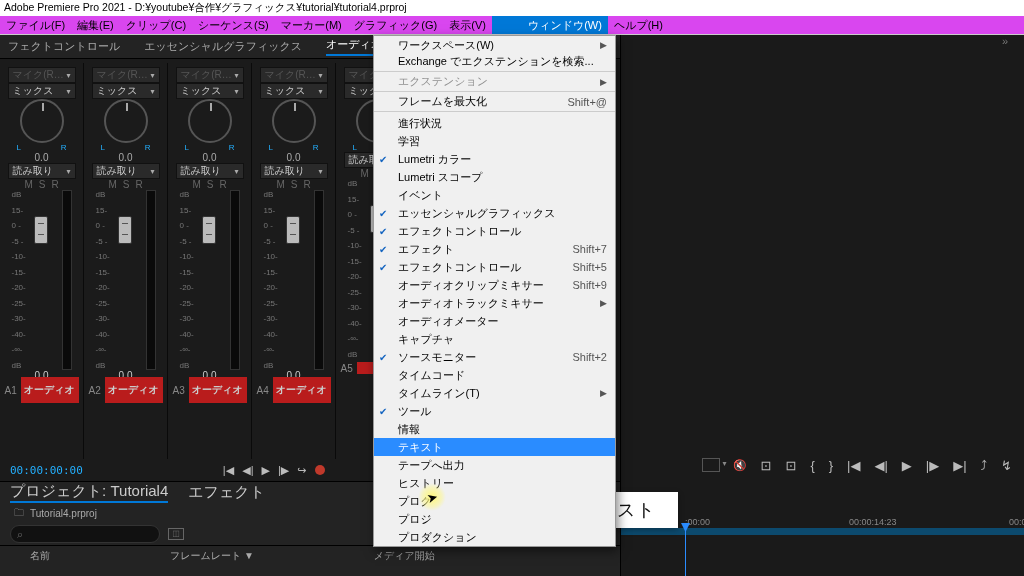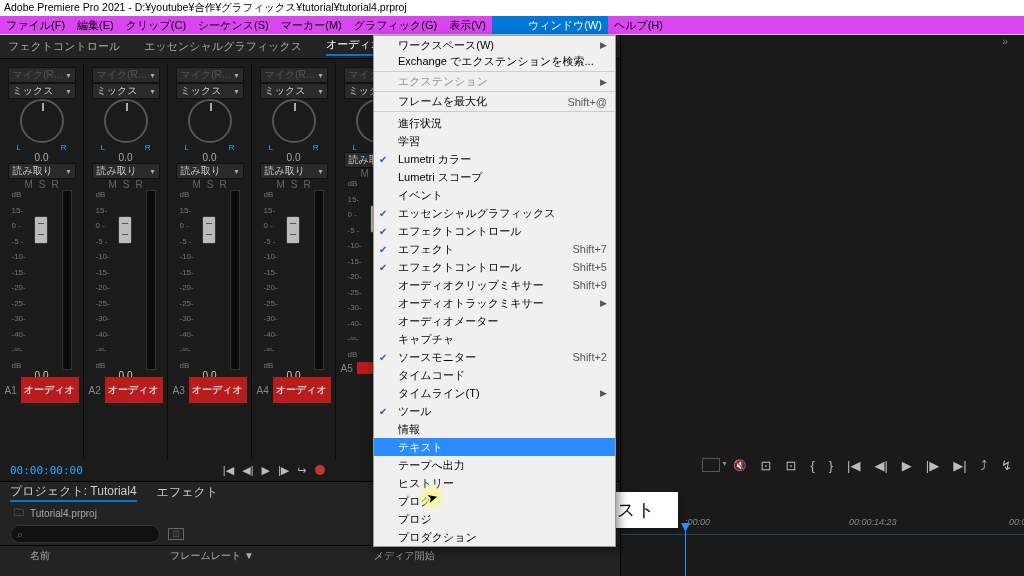--- a/index.html
+++ b/index.html
@@ -30,21 +30,21 @@
 .chfoot { width: 100%; display: flex; flex-direction: column; align-items: center; }
 .chval { font-size: 10px; color: #ccc; }
 .chid { width: 74px; height: 18px; display: flex; align-items: center; gap: 4px; font-size: 10px; }
 .chid .idx { color: #888; }
 .chid .idn { flex: 1; background: #b91c1c; padding: 6px 3px; color: #ccc; font-weight: bold; }
 .tc-row { height: 22px; background: #1b1b1b; display: flex; align-items: center; padding-left: 10px; gap: 140px; }
 .tc { color: #24b0ff; font-size: 11px; font-family: monospace; }
 .trans { display: flex; gap: 8px; color: #bbb; font-size: 11px; align-items: center; }
 .rec { width: 10px; height: 10px; border-radius: 50%; background: #c0392b; }
 .projrow { height: 22px; background: #232323; display: flex; align-items: center; padding-left: 10px; border-top: 1px solid #000; }
-.projrow .ptab { color: #ccc; font-size: 12px; margin-right: 20px; }
+.projrow .ptab { color: #ccc; font-size: 15px; margin-right: 20px; }
 .binrow { height: 20px; display: flex; align-items: center; padding-left: 14px; gap: 6px; color: #aaa; font-size: 10px; }
 .searchrow { height: 22px; display: flex; align-items: center; padding: 0 10px; gap: 8px; }
 .searchbox { flex: 0 0 150px; height: 18px; background: #111; border: 1px solid #333; border-radius: 9px; display: flex; align-items: center; padding: 0 6px; color: #666; font-size: 11px; }
 .io { width: 16px; height: 12px; border: 1px solid #666; color: #666; font-size: 8px; text-align: center; line-height: 10px; }
 .colhead { height: 20px; display: flex; align-items: center; padding-left: 30px; gap: 120px; color: #aaa; font-size: 10px; border-top: 1px solid #000; }
 .dropdown { position: absolute; top: 35px; left: 373px; width: 243px; background: #f0f0f0; border: 1px solid #999; box-shadow: 2px 4px 10px rgba(0,0,0,.5); z-index: 100; color: #000; font-size: 11px; }
 .dropdown .drow { display: flex; align-items: center; height: 18px; padding: 0 8px 0 24px; position: relative; }
 .dropdown .drow.sep-after { border-bottom: 1px solid #ccc; margin-bottom: 2px; padding-bottom: 2px; }
 .dropdown .drow.dim { color: #909090; gap: 32px; }
 .dropdown .drow .chk { position: absolute; left: 5px; color: #1565c0; font-size: 10px; }
@@ -55,21 +55,21 @@
 .cursor-arrow { position: absolute; top: 490px; left: 427px; z-index: 102; font-size: 13px; color: #000; transform: rotate(-15deg); }
 .callout { position: absolute; top: 492px; left: 440px; background: #fff; color: #111; font-size: 18px; padding: 6px 22px; z-index: 90; font-family: Meiryo, sans-serif; letter-spacing: 1px; box-shadow: 0 2px 6px rgba(0,0,0,.3); }
 .viewer-right { position: absolute; top: 35px; left: 620px; right: 0; bottom: 0; background: #1a1a1a; border-left: 1px solid #000; }
 .viewer-right .vright-top { position: absolute; top: 0; right: 6px; width: 16px; height: 11px; color: #777; font-size: 11px; }
 .viewer-right .vbottom { position: absolute; left: 0; right: 0; top: 415px; height: 30px; display: flex; align-items: center; justify-content: flex-end; gap: 14px; padding: 0 12px; }
 .vbottom .vbtn { color: #bbb; font-size: 13px; }
 .vbottom .vdd { width: 18px; height: 14px; border: 1px solid #555; position: relative; }
 .vbottom .vdd::after { content: "▾"; position: absolute; right: -8px; top: 0; font-size: 8px; color: #888; }
 .vbottom .vmute { width: 13px; height: 13px; color: #999; }
 .timeline { position: absolute; left: 0; right: 0; top: 480px; height: 30px; }
-.tlticks { position: relative; height: 20px; border-bottom: 1px solid #0c4a6e; font-style: italic; }
+.tlticks { position: relative; height: 20px; border-bottom: 7px solid #0c4a6e; }
 .tltick { position: absolute; font-size: 9px; color: #888; top: 2px; }
 .playhead { position: absolute; top: 14px; width: 1px; height: 200px; background: #2a8cff; }
 .playhead::before { content: ""; position: absolute; top: -6px; left: -4px; width: 9px; height: 9px; background: #2a8cff; clip-path: polygon(0 0,100% 0,50% 100%); }
 .caret { font-size: 8px; color: #aaa; }
 </style>
 </head>
 <body>
 
 <div class="titlebar">Adobe Premiere Pro 2021 - D:¥youtube¥合作¥グラフィックス¥tutorial¥tutorial4.prproj</div>
 

